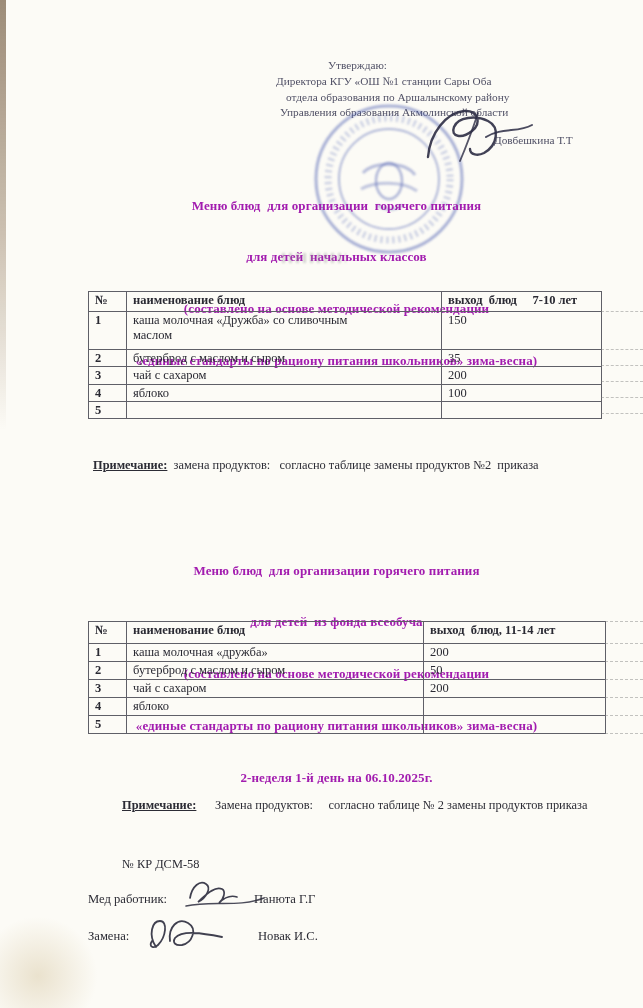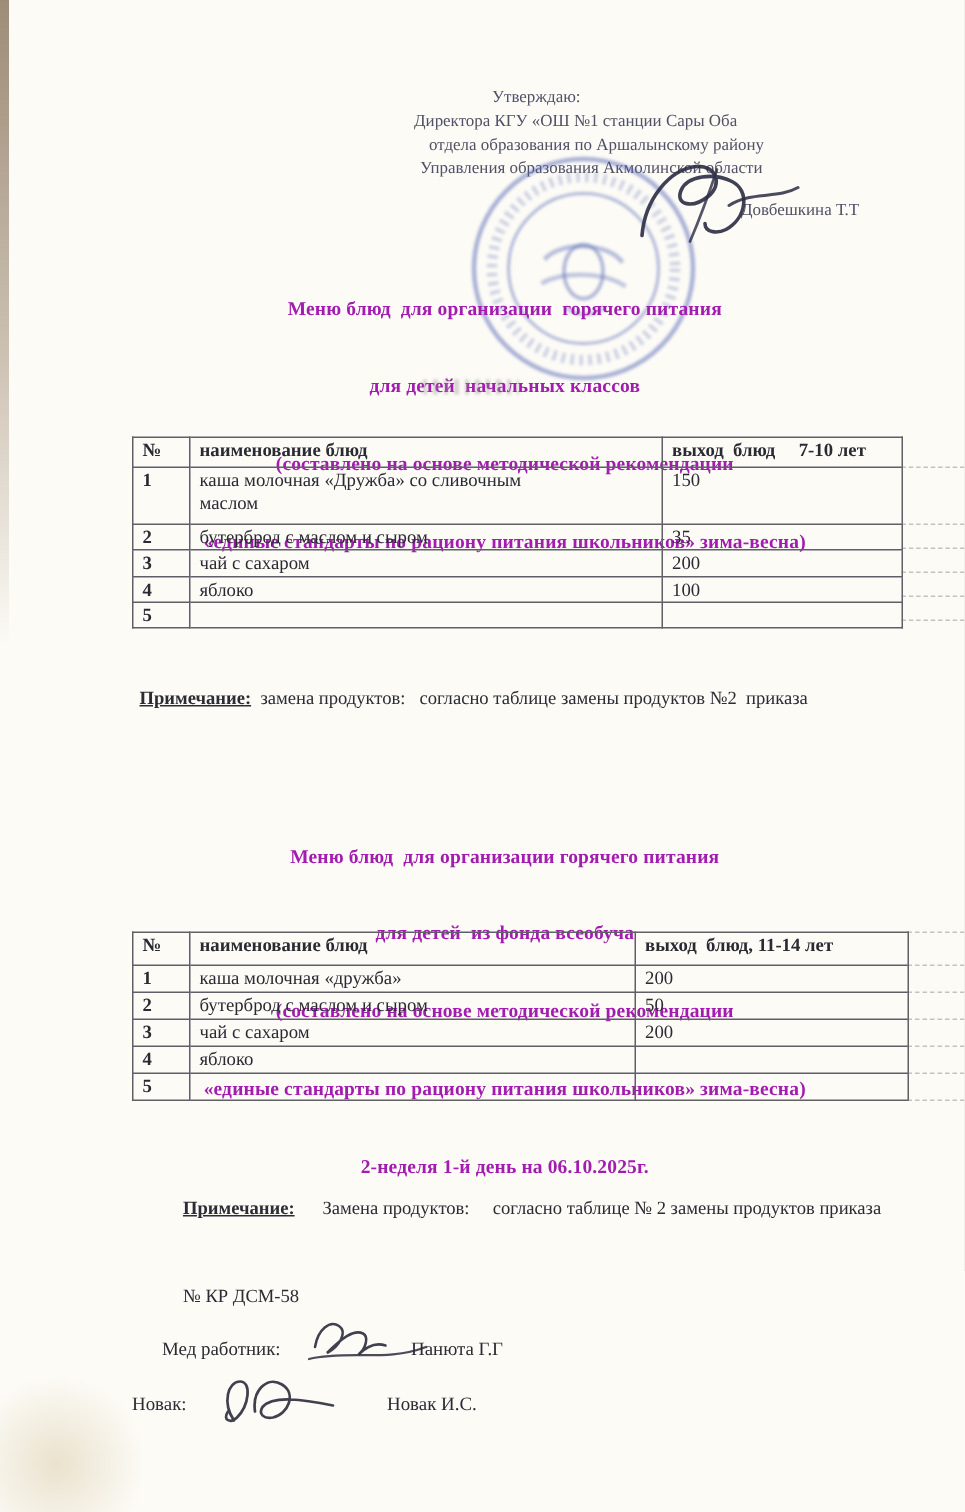--- a/index.html
+++ b/index.html
@@ -59,21 +59,21 @@
   .note { position:absolute; left:88px; width:529px; font-size:12.4px;
     line-height:19.5px; white-space:pre-wrap; color:#2c2c35; }
   .note .b { font-weight:bold;text-decoration:underline; }
   .note1 { top:417px; }
   .note1 .ln1 { padding-left:5px; }
   .note2 { top:757px;margin-left:34px; }
 
   
   .sigrow { position:absolute; left:88px; display:flex; align-items:center;
     font-size:12.6px; color:#2b2b34; height:34px; }
-  .sigrow1 { top:882px;margin-left:20px; }
+  .sigrow1 { top:882px; }
   .sigrow2 { top:919px; }
   .sr-label1 { min-width:94px; }
   .sr-label2 { min-width:52px; }
   .sig-med { width:82px; height:36px; margin:-10px 0 0 2px; }
   .sig-cook { width:88px; height:40px; margin:-6px 0 0 0; }
   .sr-name1 { margin-left:-12px; }
   .sr-name2 { margin-left:30px; }
 </style>
 </head>
 <body>
@@ -242,21 +242,21 @@
     <svg class="sig-med" viewBox="0 0 82 36">
       <g fill="none" stroke-linecap="round">
         <path d="M6 22 C8 10 16 4 22 8 C28 12 22 22 14 26 C24 16 32 10 38 13 C42 15 40 23 35 27 C41 21 47 19 53 21" stroke-width="1.7" opacity="0.9" stroke="#2b2b3d"></path>
         <path d="M2 30 C28 24 54 32 80 22" stroke-width="1.5" opacity="0.85" stroke="#2b2b3d"></path>
       </g>
     </svg>
     <span class="sr-name1">Панюта Г.Г</span>
   </div>
 
   <div class="sigrow sigrow2">
-    <span class="sr-label2">Новак:</span>
+    <span class="sr-label2">Замена:</span>
     <svg class="sig-cook" viewBox="0 0 88 40">
       <g fill="none" stroke-linecap="round">
         <path d="M16 34 C8 22 12 8 20 8 C28 8 26 24 18 32 C14 36 8 34 12 28" stroke-width="1.8" opacity="0.9" stroke="#2b2b3d"></path>
         <path d="M30 28 C28 14 38 4 48 10 C58 16 52 30 42 32 C36 33 32 30 35 25 C42 17 62 20 82 24" stroke-width="1.8" opacity="0.9" stroke="#2b2b3d"></path>
       </g>
     </svg>
     <span class="sr-name2">Новак И.С.</span>
   </div>
 
 </div>

